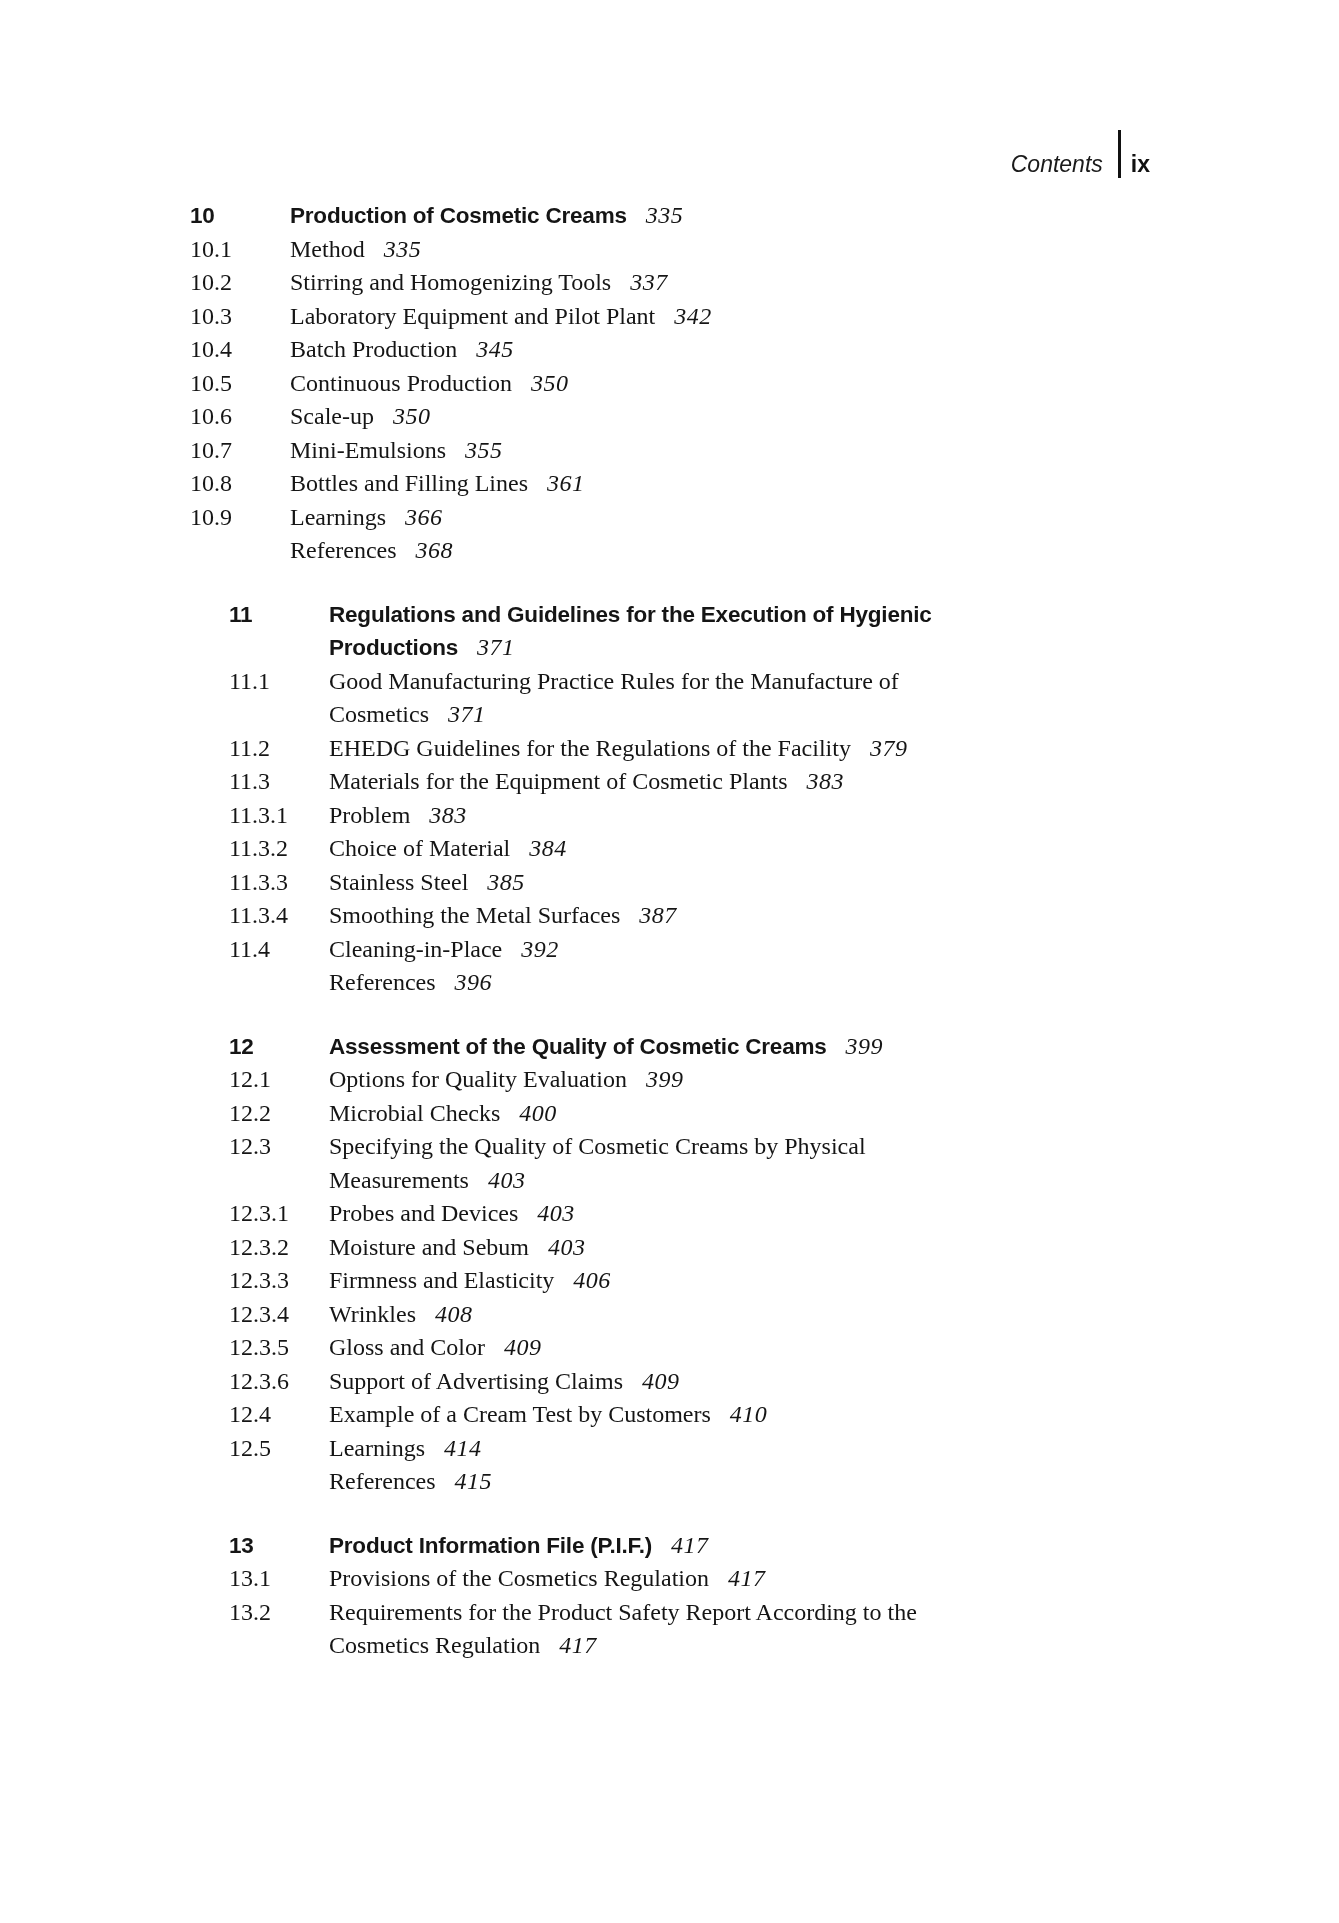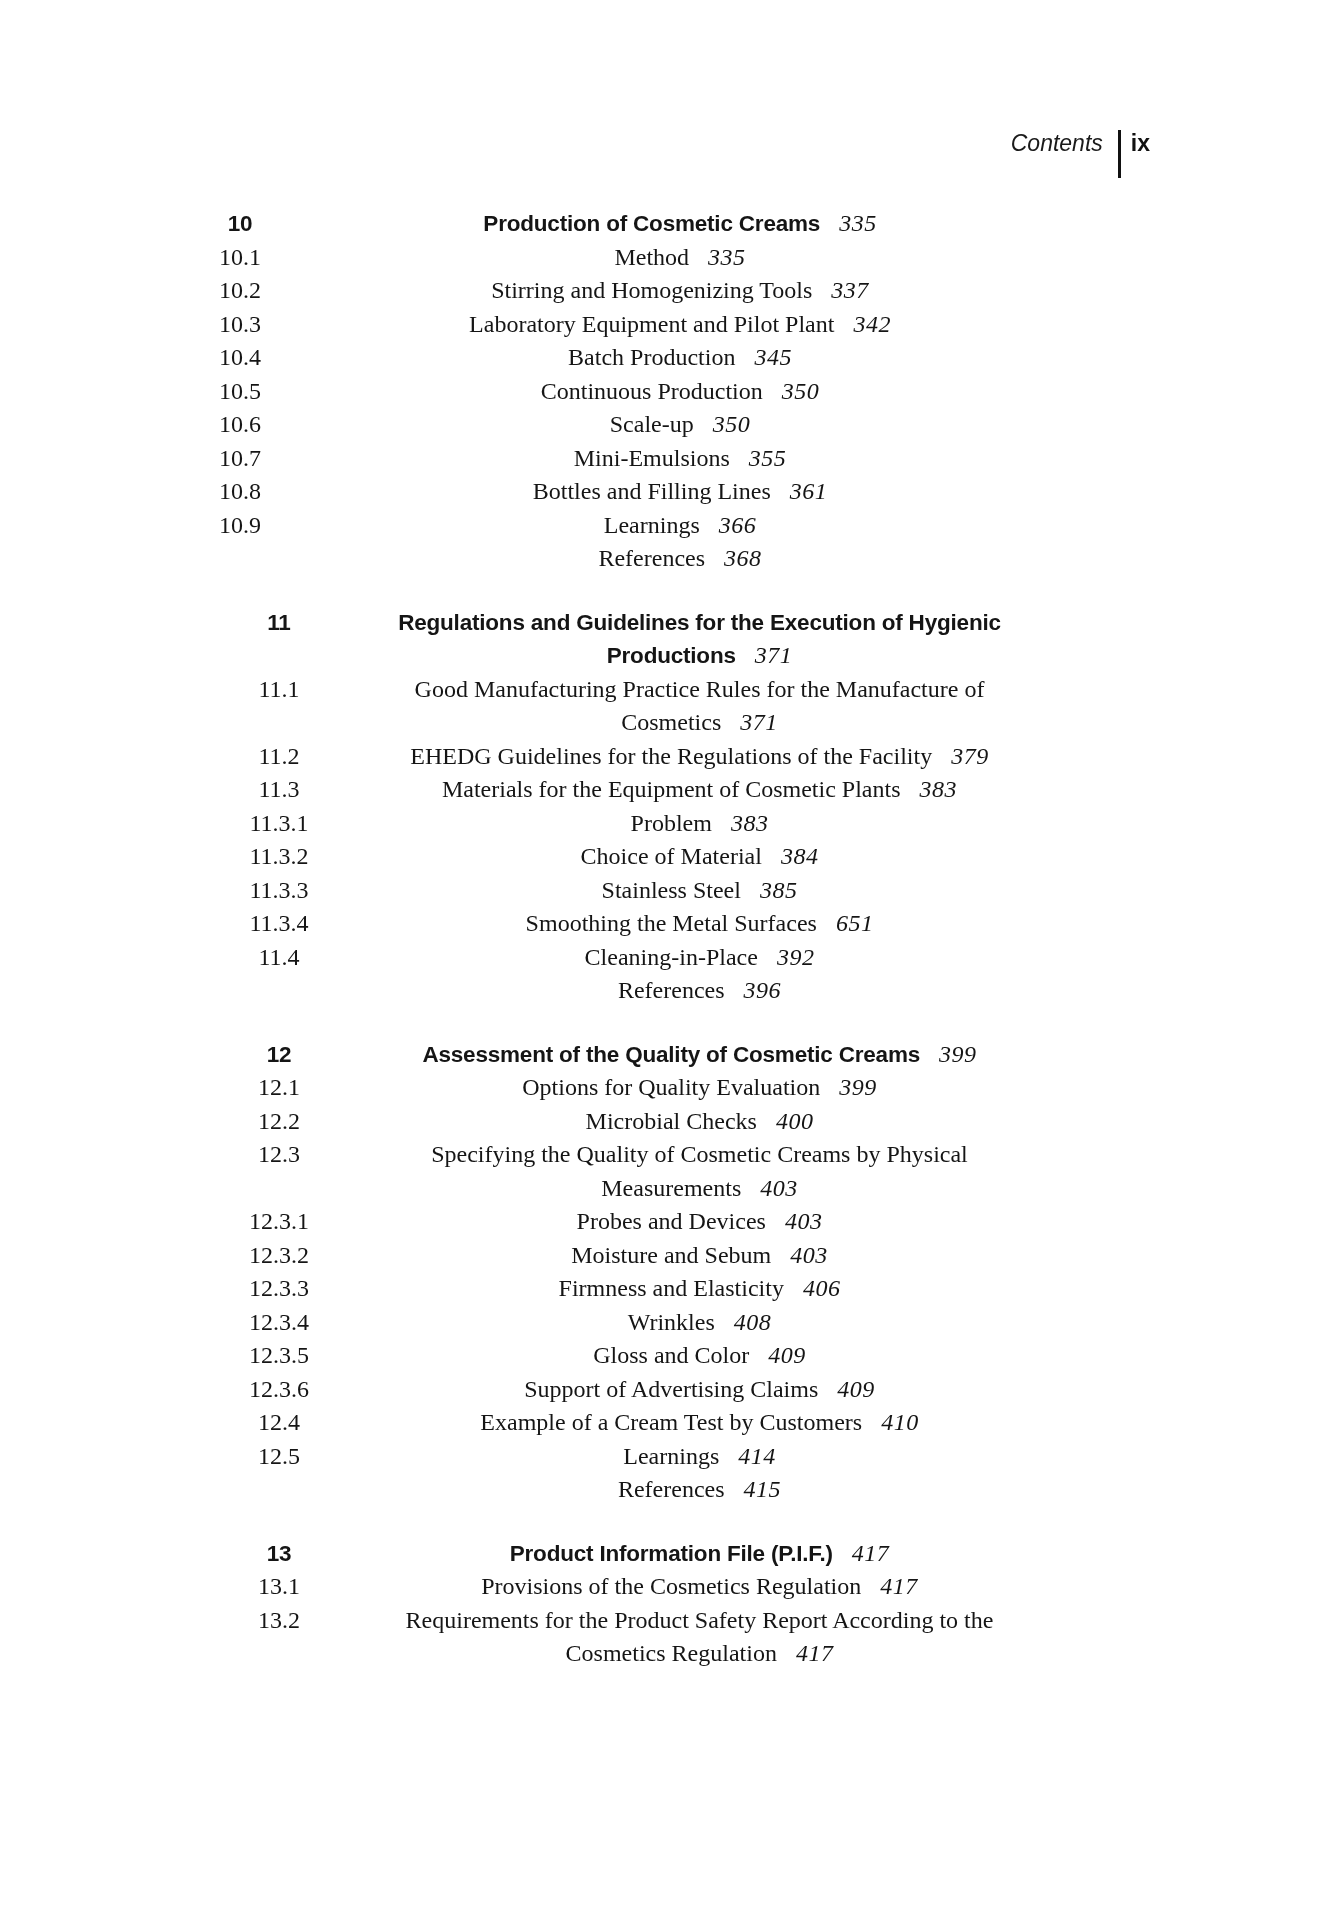--- a/index.html
+++ b/index.html
@@ -10,21 +10,21 @@
     color:#151515;
     font-family:"Liberation Serif", serif;
     overflow:hidden;
   }
   
   .running-head{
     position:absolute;
     top:130px;
     right:189px;
     display:flex;
-    align-items:flex-start;
+    align-items:flex-end;
   }
   .running-head .head-title{
     font-family:"Liberation Sans", sans-serif;
     font-style:italic;
     font-size:23px;
     color:#1a1a1a;
     padding-right:15px;
   }
   .running-head .head-rule{
     width:3px;height:48px;
@@ -34,23 +34,22 @@
     font-family:"Liberation Sans", sans-serif;
     font-weight:700;
     font-size:23px;
     color:#111;
     padding-left:10px;
   }
   
   .toc{
     position:absolute;
     left:190px;
-    top:207px;
+    top:199px;
     width:880px;
-    text-align:center;
   }
   .toc-section{margin:0;}
   .toc-section + .toc-section{margin-top:30px;margin-left:39px;}
   .toc-row{
     display:flex;
     align-items:baseline;
     font-size:24px;
     line-height:33.5px;
   }
   .toc-num{
@@ -200,21 +199,21 @@
         </div>
         <div class="toc-row">
           <span class="toc-num">11.3.3</span>
           <div class="toc-body">
             <div class="toc-line"><span class="toc-title">Stainless Steel</span><span class="toc-page">385</span></div>
           </div>
         </div>
         <div class="toc-row">
           <span class="toc-num">11.3.4</span>
           <div class="toc-body">
-            <div class="toc-line"><span class="toc-title">Smoothing the Metal Surfaces</span><span class="toc-page">651</span></div>
+            <div class="toc-line"><span class="toc-title">Smoothing the Metal Surfaces</span><span class="toc-page">387</span></div>
           </div>
         </div>
         <div class="toc-row">
           <span class="toc-num">11.4</span>
           <div class="toc-body">
             <div class="toc-line"><span class="toc-title">Cleaning-in-Place</span><span class="toc-page">392</span></div>
           </div>
         </div>
         <div class="toc-row">
           <span class="toc-num"></span>

